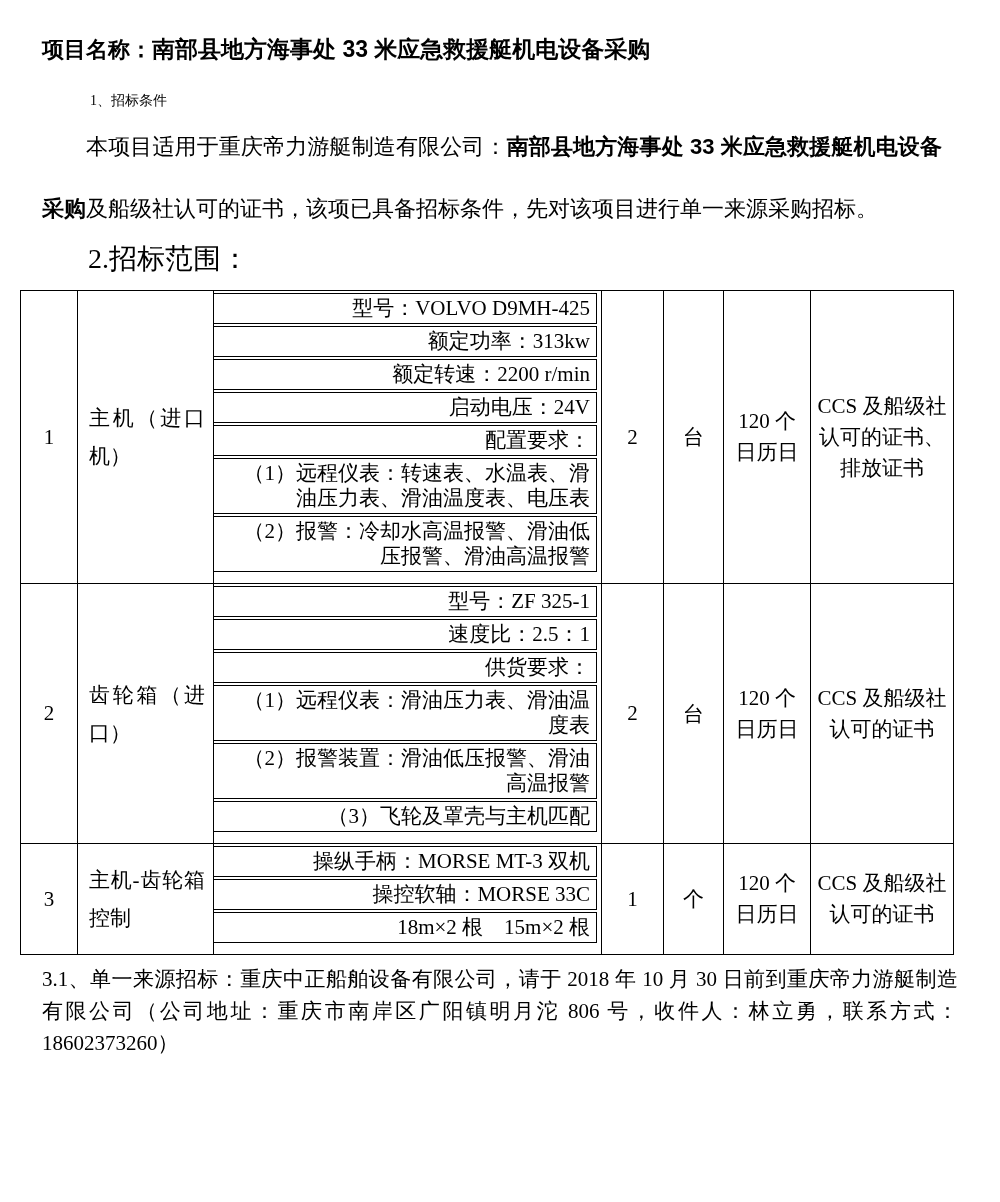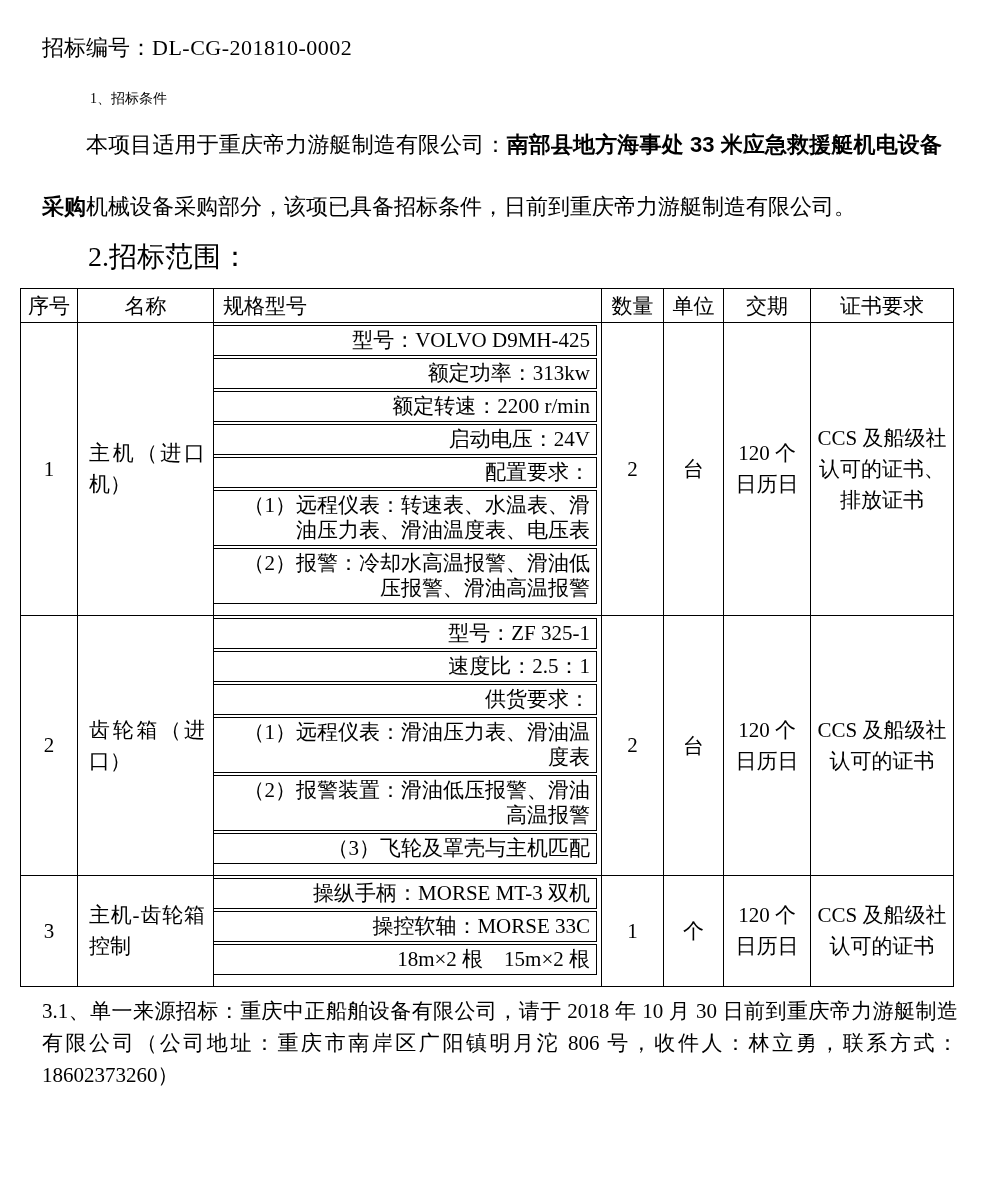--- a/index.html
+++ b/index.html
@@ -62,21 +62,21 @@
     font-size: 21px;
   }
   .spec-table th { height: 31px; text-align: center; }
   .spec-table th.h-spec { text-align: left; padding-left: 9px; }
 
   td.c-no, td.c-qty, td.c-unit { text-align: center; vertical-align: middle; }
   td.c-name {
     vertical-align: middle;
     padding: 0 8px 0 11px;
     text-align: justify;
-    line-height: 31px;
+    line-height: 38px;
   }
   td.c-delivery {
     text-align: center; vertical-align: middle;
     padding: 0 10px; line-height: 31px;
   }
   td.c-cert {
     text-align: center; vertical-align: middle;
     padding: 3px 6px; line-height: 31px;
   }
   td.c-spec { vertical-align: top; padding: 2px 4px 3px 0; }
@@ -100,53 +100,44 @@
     line-height: 32px;
     text-align: justify;
   }
 </style>
 </head>
 <body>
 
 <div class="page">
 
 
+  <div class="project-line">
+    <span>项目名称：</span><span class="name">南部县地方海事处 33 米应急救援艇机电设备采购</span>
+  </div>
 
-  <div class="bid-line">
-    <span>招标编号：</span><span class="value">DL-CG-201810-0002</span>
-  </div>
 
   <div class="sec1-heading">1、招标条件</div>
 
   <div class="para1">
-    <span>本项目适用于重庆帝力游艇制造有限公司：</span><span class="bold-run">南部县地方海事处 33 米应急救援艇机电设备采购</span><span>机械设备采购部分，该项已具备招标条件，日前到重庆帝力游艇制造有限公司。</span>
+    <span>本项目适用于重庆帝力游艇制造有限公司：</span><span class="bold-run">南部县地方海事处 33 米应急救援艇机电设备采购</span><span>及船级社认可的证书，该项已具备招标条件，先对该项目进行单一来源采购招标。</span>
   </div>
 
   <div class="sec2-heading">2.招标范围：</div>
 
   <table class="spec-table">
     <colgroup>
       <col style="width:57px">
         <col style="width:136px">
         <col style="width:388px">
       <col style="width:62px">
         <col style="width:60px">
         <col style="width:87px">
         <col style="width:143px">
     </colgroup>
     <tbody>
-        <tr>
-      <th>序号</th>
-      <th>名称</th>
-      <th class="h-spec">规格型号</th>
-      <th>数量</th>
-      <th>单位</th>
-      <th>交期</th>
-      <th>证书要求</th>
-    </tr>
 
     <tr>
       <td class="c-no">1</td>
       <td class="c-name">主机（进口机）</td>
       <td class="c-spec">
         <div class="spec-box">型号：VOLVO D9MH-425</div>
         <div class="spec-box">额定功率：313kw</div>
         <div class="spec-box">额定转速：2200 r/min</div>
         <div class="spec-box">启动电压：24V</div>
         <div class="spec-box">配置要求：</div>

